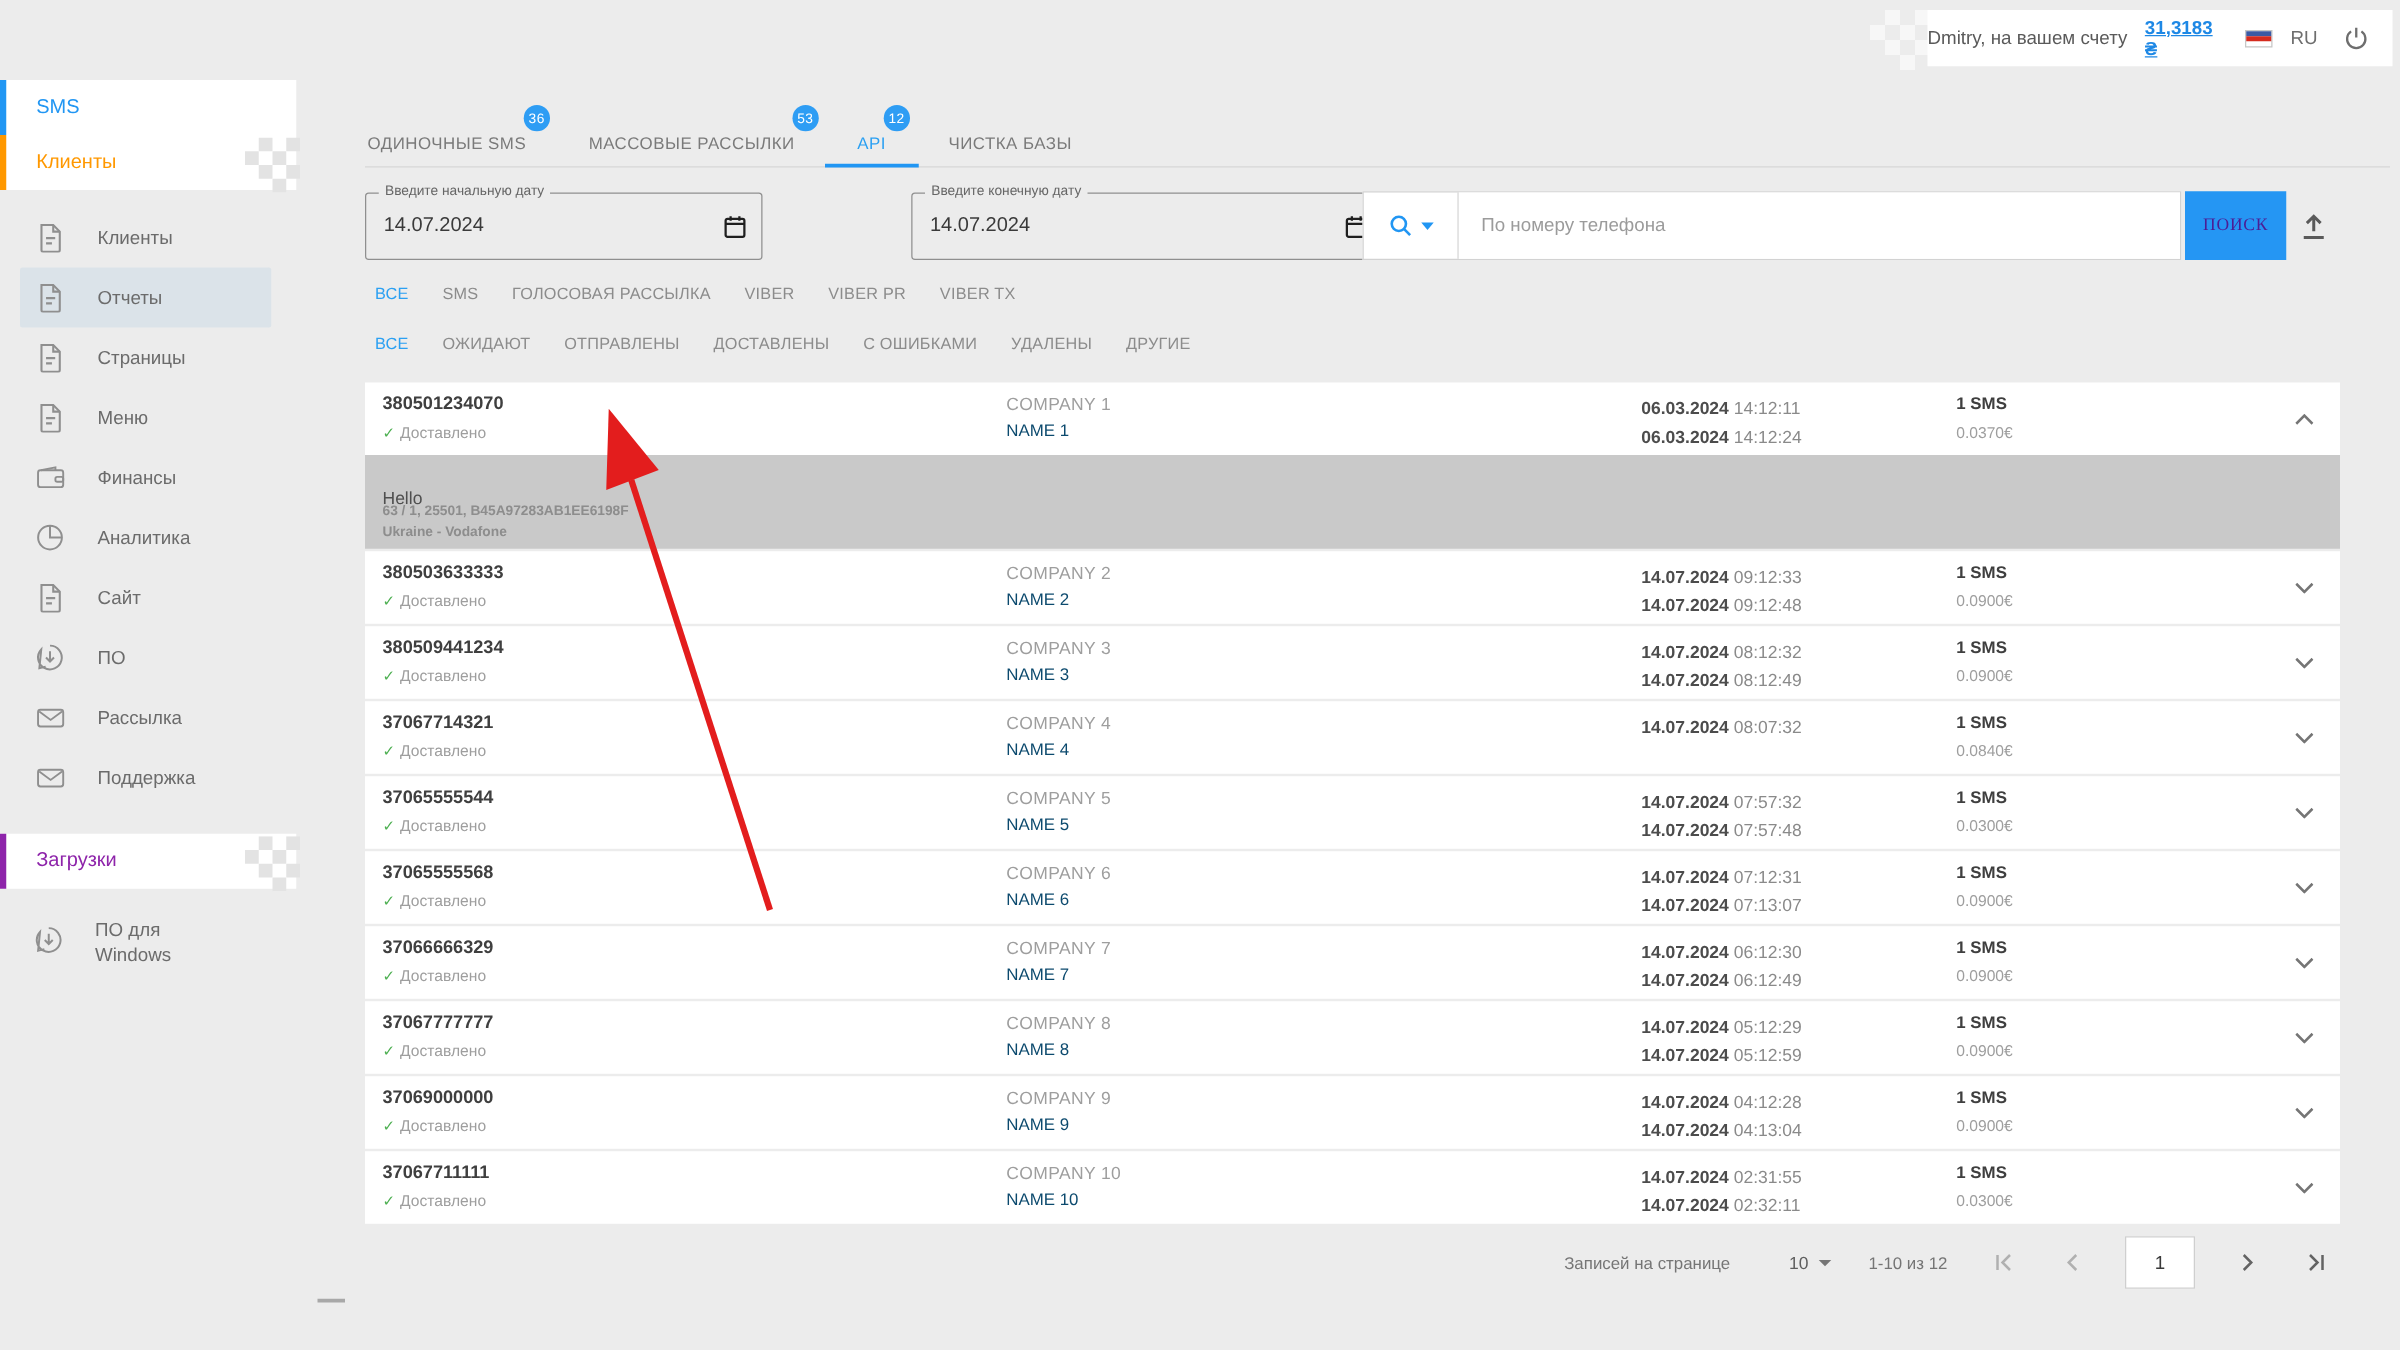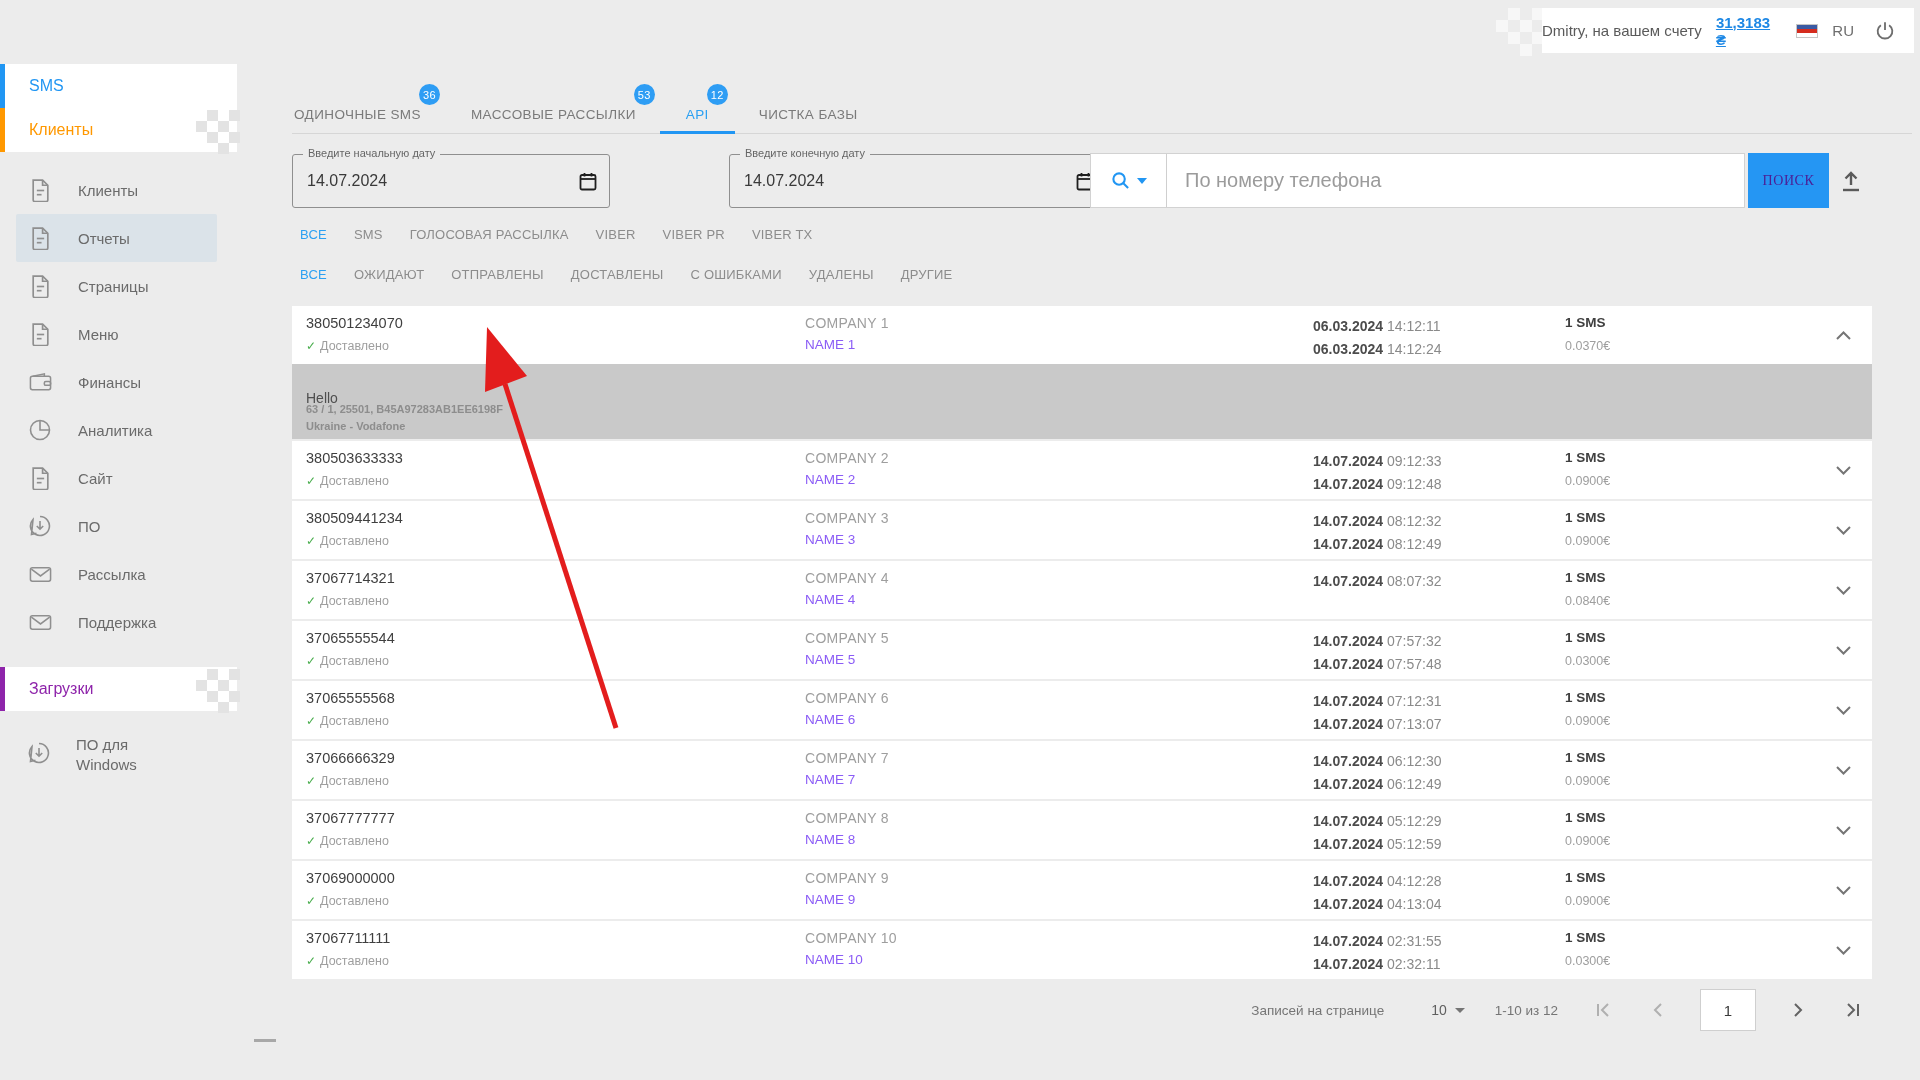--- a/index.html
+++ b/index.html
@@ -52,39 +52,39 @@
   .datebox input { position:absolute; left:14px; top:0; height:100%; width:300px; border:0; background:transparent;
     font-family:"Liberation Sans",sans-serif; font-size:16px; color:#3a3a3a; outline:none; }
   .datebox .cal { position:absolute; right:12px; top:17px; }
 
   .searchwrap { position:absolute; left:1090px; top:153px; width:655px; height:55px; background:#fff; border:1px solid #d2d2d2;
     display:flex; align-items:stretch; }
   .search-type { width:76px; display:flex; align-items:center; justify-content:center; gap:7px; border-right:1px solid #cfcfcf; }
   .search-type .tri { width:0; height:0; border-left:5px solid transparent; border-right:5px solid transparent;
     border-top:6px solid #2196f3; }
   .searchwrap input { flex:1; border:0; outline:none; padding:0 18px; font-family:"Liberation Sans",sans-serif;
-    font-size:20px; color:#701a75; }
+    font-size:15px; color:#701a75; }
   .searchwrap input::placeholder { color:#9b9b9b; }
   .search-btn { position:absolute; left:1748px; top:153px; width:81px; height:55px; background:#2596f3; border:0;
     color:#4c1d95; font-family:Liberation Serif, serif; font-size:14px; letter-spacing:.6px; }
   .upload { position:absolute; left:1840px; top:169px; }
 
   .filter-row { position:absolute; display:flex; gap:27px; font-size:13px; letter-spacing:.2px; color:#8c8c8c; }
   .filter-row.channels { left:300px; top:227px; }
   .filter-row.statuses { left:300px; top:267px; }
   .filter-item.active { color:#2ba0f2; }
 
   
   .table { position:absolute; left:292px; top:306px; width:1580px; }
   .row { position:relative; height:58px; background:#fff; margin-bottom:2px; }
-  .c-phone { position:absolute; left:14px; top:9px; font-size:14.5px; font-weight:normal; color:#3f3f3f; }
+  .c-phone { position:absolute; left:14px; top:9px; font-size:14.5px; font-weight:bold; color:#3f3f3f; }
   .c-status { position:absolute; left:14px; top:33px; font-size:12.5px; color:#9e9e9e; }
   .c-status .chk { color:#4caf50; margin-right:4px; font-size:12px; }
   .c-company { position:absolute; left:513px; top:9px; font-size:14px; color:#9e9e9e; letter-spacing:.3px; }
-  .c-name { position:absolute; left:513px; top:31px; font-size:13.5px; color:#8b5cf6; }
+  .c-name { position:absolute; left:513px; top:31px; font-size:13.5px; color:#0c4a6e; }
   .c-dates { position:absolute; left:1021px; top:9px; font-size:14px; line-height:23px; color:#8a8a8a; }
   .c-dates b { color:#4c4c4c; }
   .c-count { position:absolute; left:1273px; top:9px; font-size:13.5px; font-weight:bold; color:#3f3f3f; }
   .c-cost { position:absolute; left:1273px; top:33px; font-size:12.5px; color:#9e9e9e; }
   .c-chevron { position:absolute; left:1538px; top:19px; width:26px; height:20px; display:flex; align-items:center; justify-content:center; }
   .c-chevron svg { stroke:#757575; fill:none; stroke-width:2; }
   .c-chevron.up svg { transform:rotate(180deg); }
   .expanded { position:relative; height:75px; background:#c9c9c9; margin-bottom:2px; margin-top:-2px; }
   .msg-text { position:absolute; left:14px; top:11px; font-size:14px; color:#4f4f4f;margin-top:15px; }
   .msg-meta { position:absolute; left:14px; top:39px; font-size:11px; font-weight:bold; color:#8d8d8d; }

